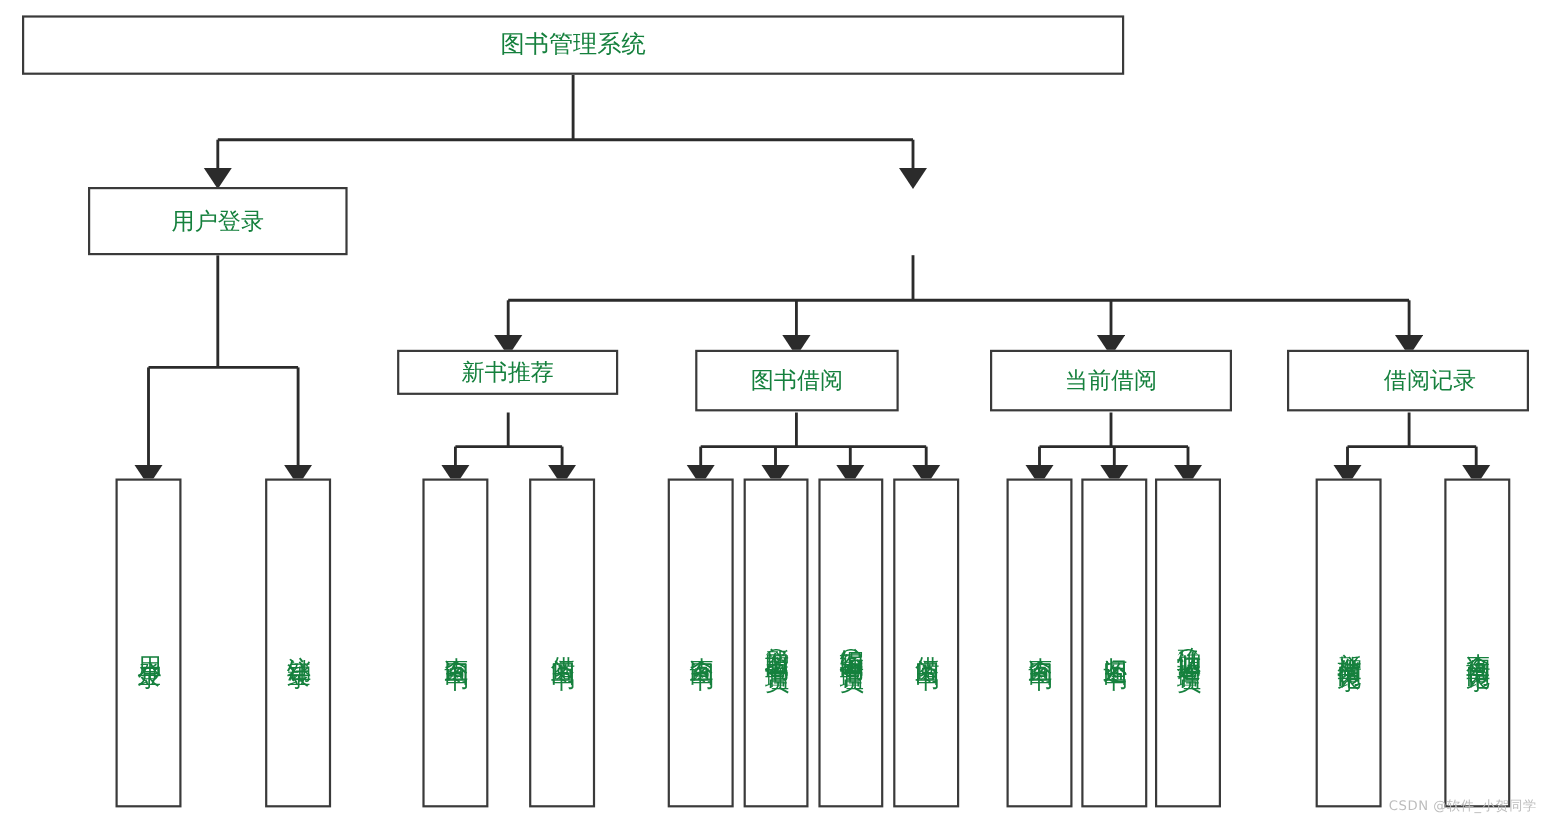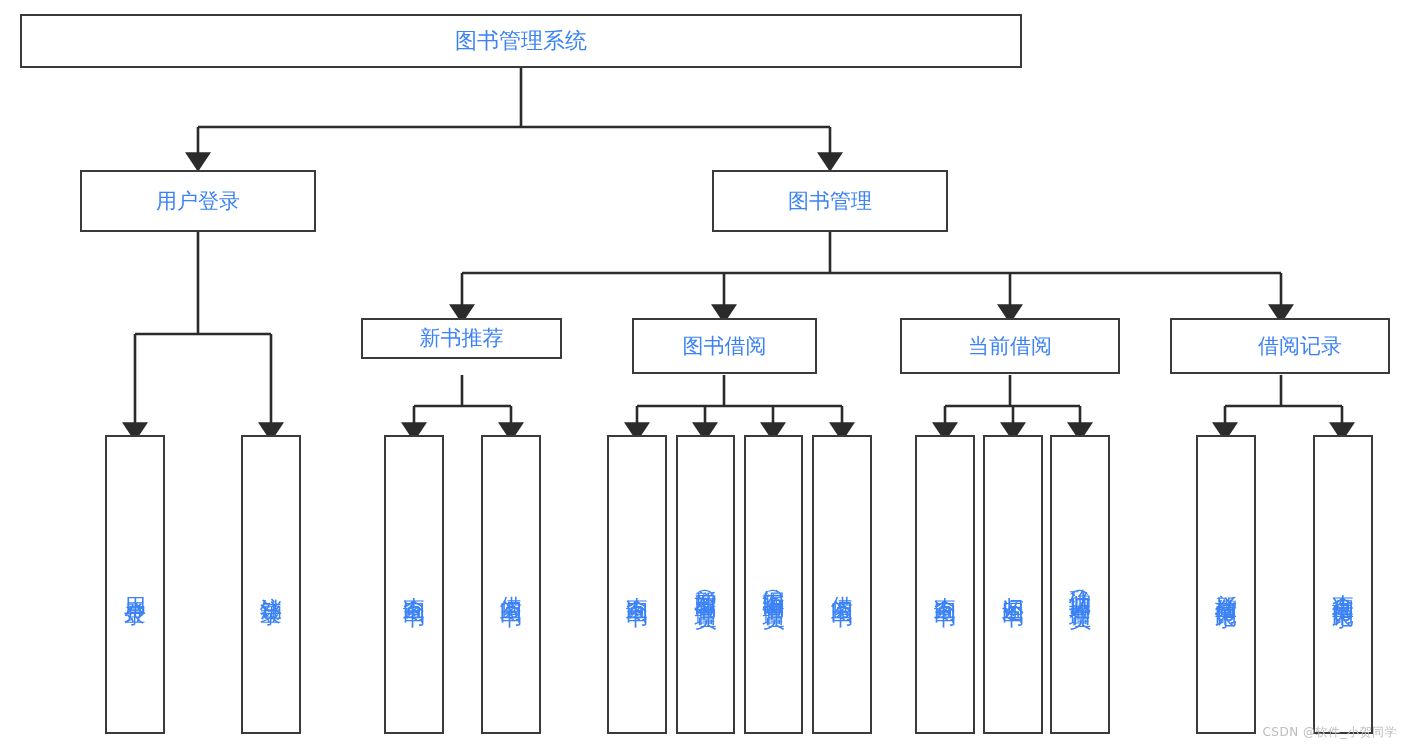--- a/index.html
+++ b/index.html
@@ -31,21 +31,21 @@
     position: absolute;
     box-sizing: border-box;
     background: #ffffff;
     border: 2px solid #3a3a3a;
     display: flex;
     align-items: center;
     justify-content: center;
     overflow: hidden;
   }
   .node .node-label {
-    color: #3b82f6;
+    color: #15803d;
     text-align: center;
     line-height: 1.18;
     white-space: nowrap;
   }
   .node.horiz .node-label {
     font-size: 21px;
   }
   .node.root .node-label {
     font-size: 22px;
   }
@@ -125,23 +125,20 @@
     </g>
   </svg>
 
   <div class="node root horiz" style="left:20px; top:14px; width:1002px; height:54px;">
     <span class="node-label">图书管理系统</span>
   </div>
 
   <div class="node horiz" style="left:80px; top:170px; width:236px; height:62px;">
     <span class="node-label">用户登录</span>
   </div>
-  <div class="node horiz" style="left:712px; top:170px; width:236px; height:62px;">
-    <span class="node-label">图书管理</span>
-  </div>
 
   <div class="node horiz" style="left:361px; top:318px; width:201px; height:41px;">
     <span class="node-label">新书推荐</span>
   </div>
   <div class="node horiz" style="left:632px; top:318px; width:185px; height:56px;">
     <span class="node-label">图书借阅</span>
   </div>
   <div class="node horiz" style="left:900px; top:318px; width:220px; height:56px;">
     <span class="node-label">当前借阅</span>
   </div>

